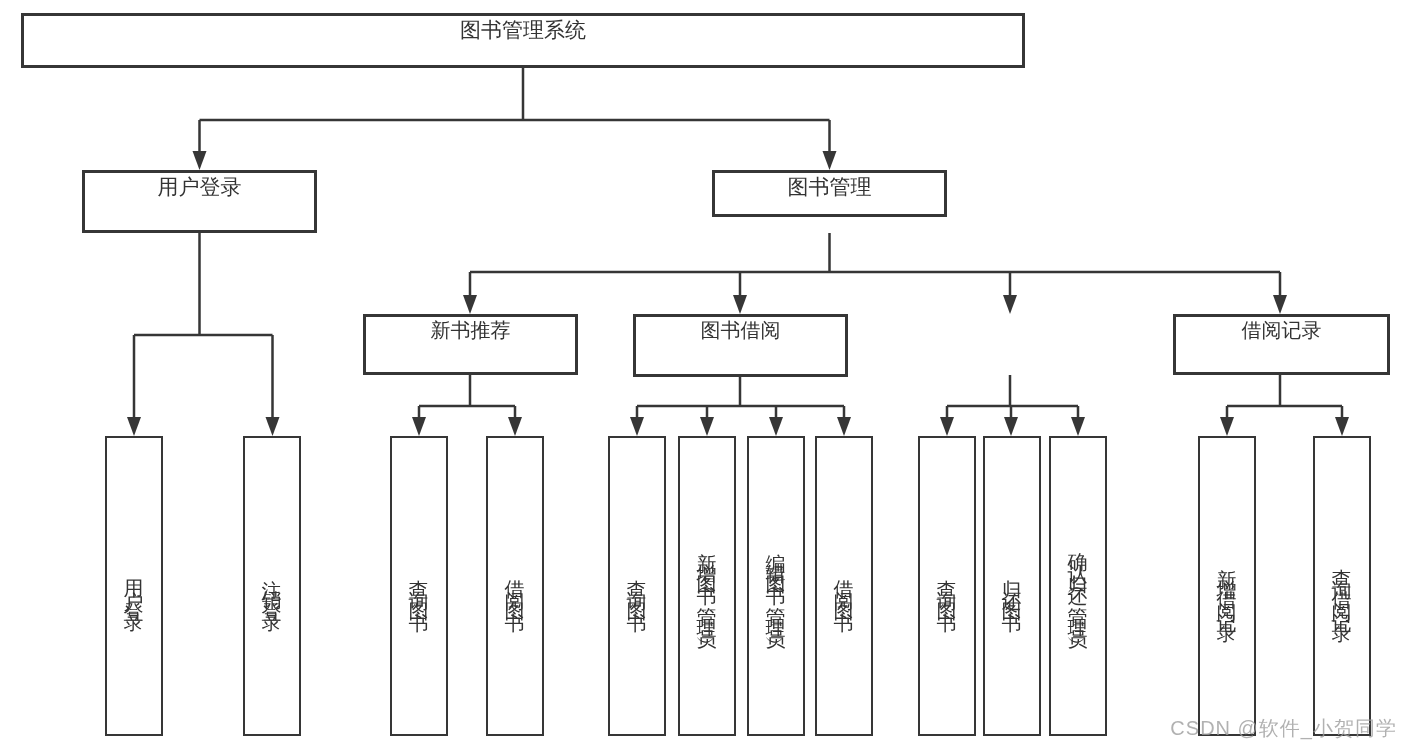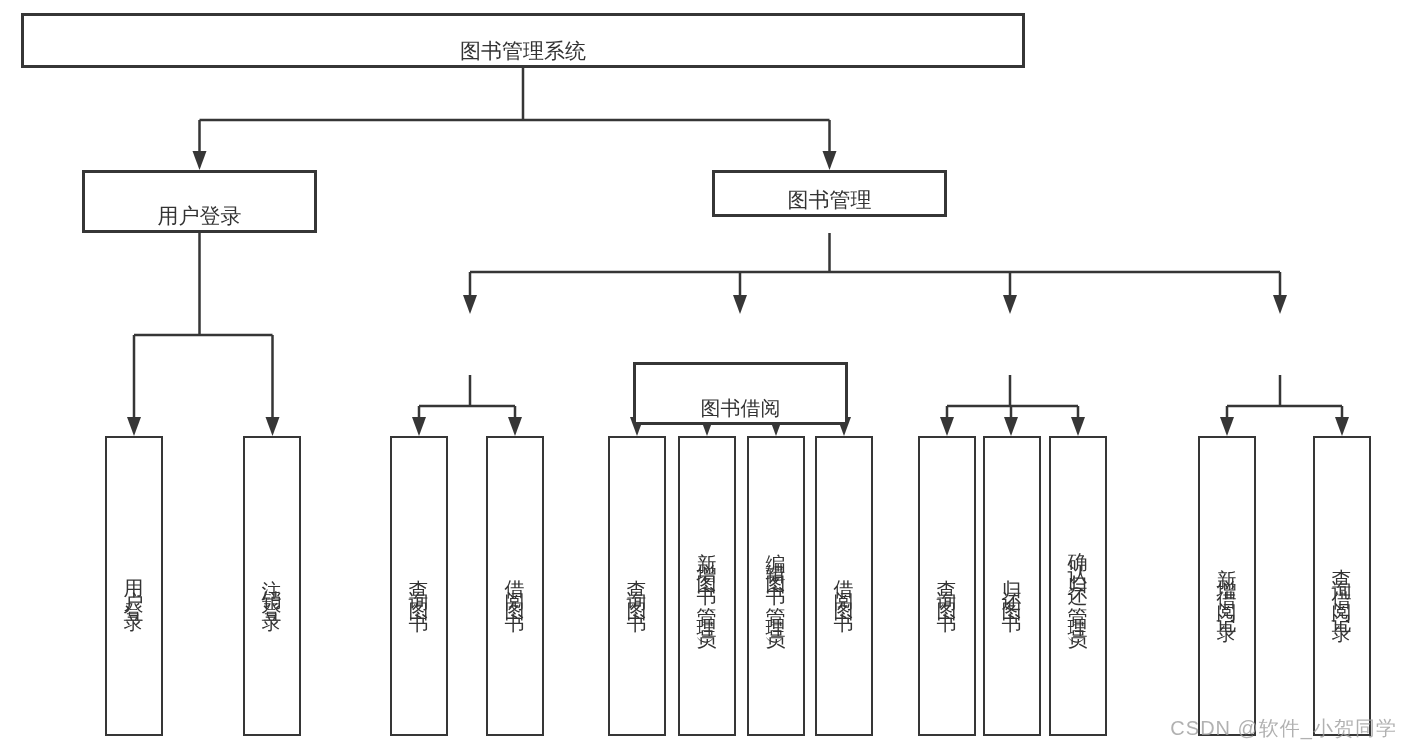--- a/index.html
+++ b/index.html
@@ -20,21 +20,21 @@
   .wires{
     position:absolute;left:0;top:0;
     color:var(--line);
     pointer-events:none;
   }
   .hbox{
     position:absolute;
     background:var(--background);
     border:3px solid var(--line);
     box-sizing:border-box;
-    display:flex;align-items:flex-end;justify-content:center;
+    display:flex;align-items:flex-start;justify-content:center;
     font-size:21px;
     color:var(--text);
     white-space:nowrap;
   }
   .leaf{
     position:absolute;
     top:436px;width:58px;height:300px;
     background:var(--background);
     border:2.5px solid var(--line);
     box-sizing:border-box;
@@ -103,22 +103,28 @@
     <span>图书管理系统</span>
   </div>
 
   <div class="hbox" style="left:82px;top:170px;width:235px;height:63px;">
     <span>用户登录</span>
   </div>
   <div class="hbox" style="left:712px;top:170px;width:235px;height:47px;">
     <span>图书管理</span>
   </div>
 
-  <div class="hbox" style="left:633px;top:314px;width:215px;height:63px;font-size:20px;margin-top:48px;">
+  <div class="hbox" style="left:363px;top:314px;width:215px;height:61px;font-size:20px;">
+    <span>新书推荐</span>
+  </div>
+  <div class="hbox" style="left:633px;top:314px;width:215px;height:63px;font-size:20px;">
     <span>图书借阅</span>
+  </div>
+  <div class="hbox" style="left:1173px;top:314px;width:217px;height:61px;font-size:20px;">
+    <span>借阅记录</span>
   </div>
 
   <div class="leaf" style="left:105px;">
     <span>用户登录</span>
   </div>
   <div class="leaf" style="left:243px;">
     <span>注销登录</span>
   </div>
 
   <div class="leaf" style="left:390px;">

